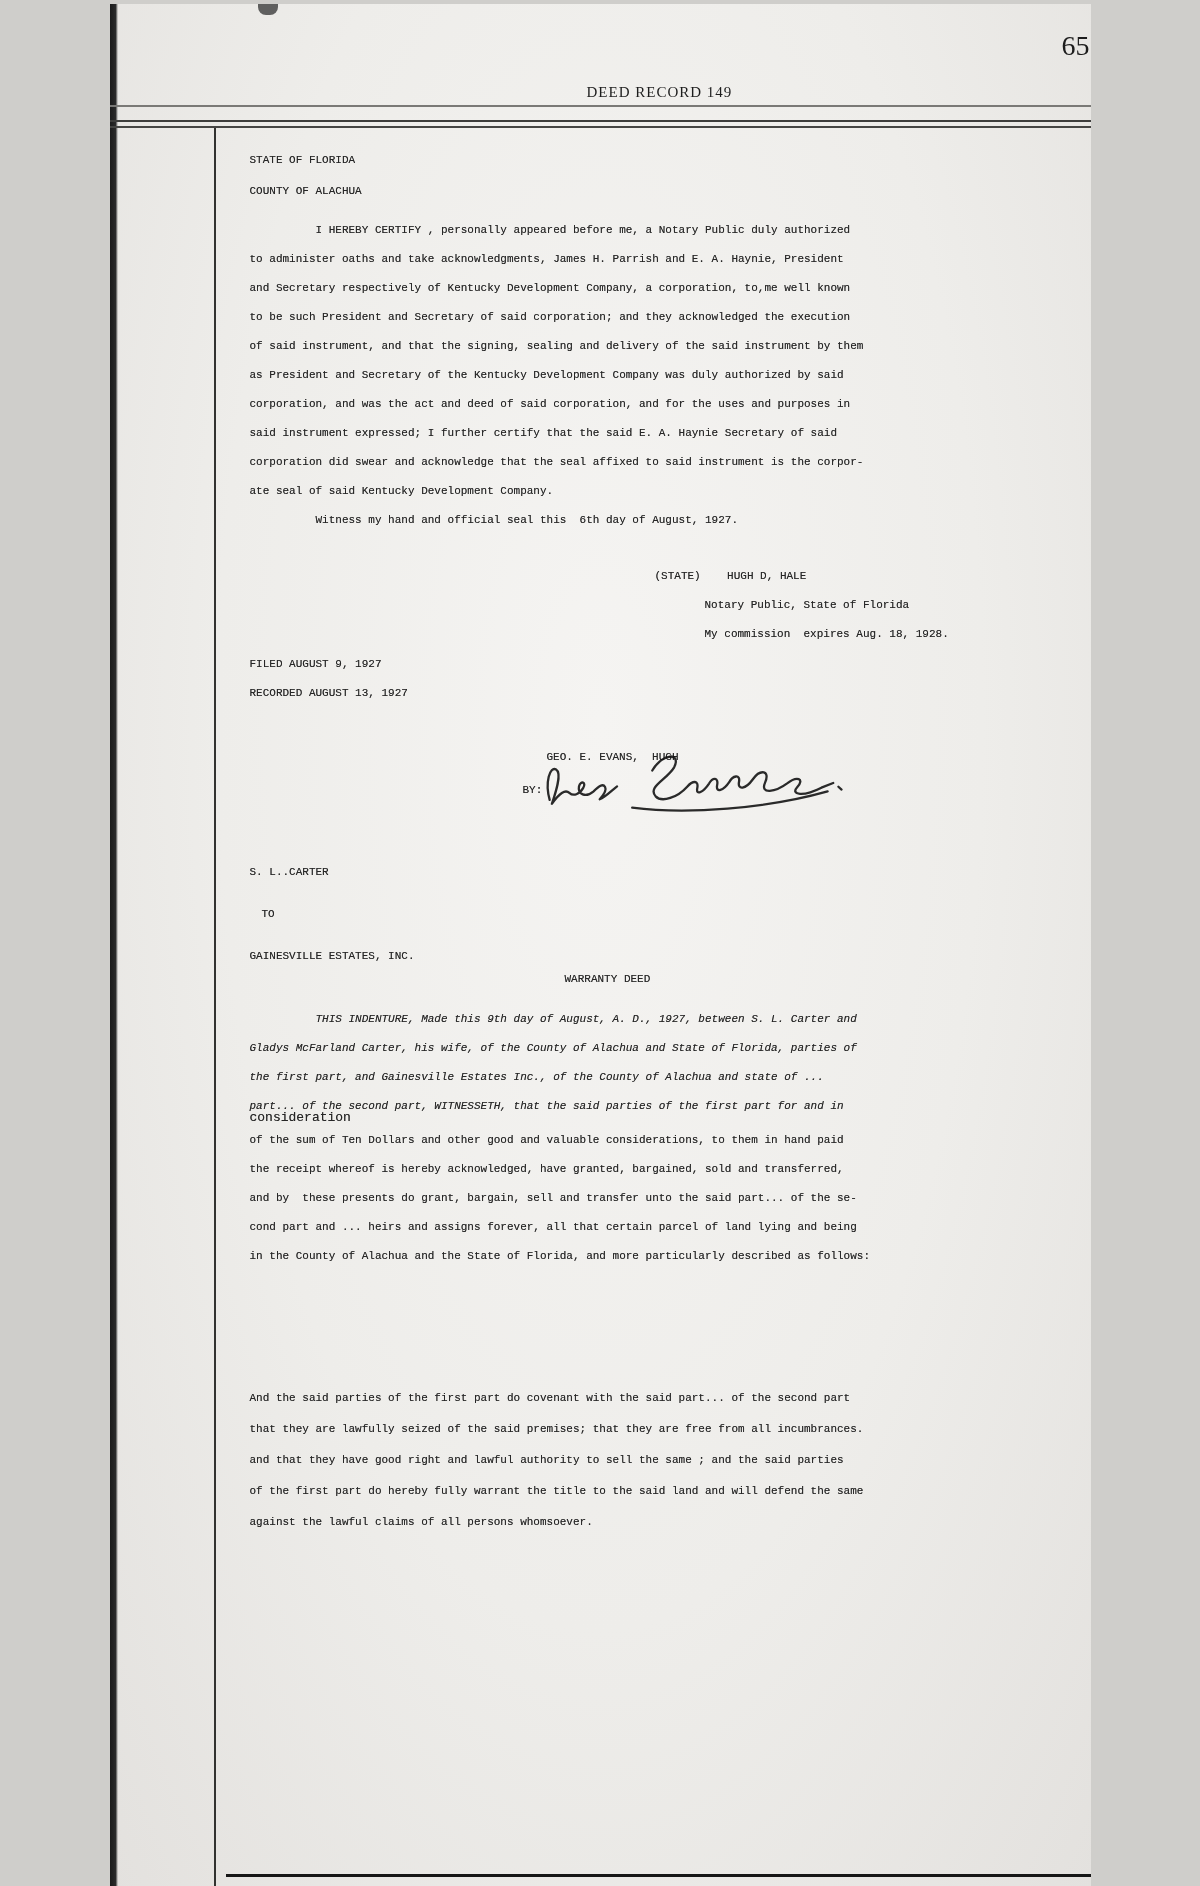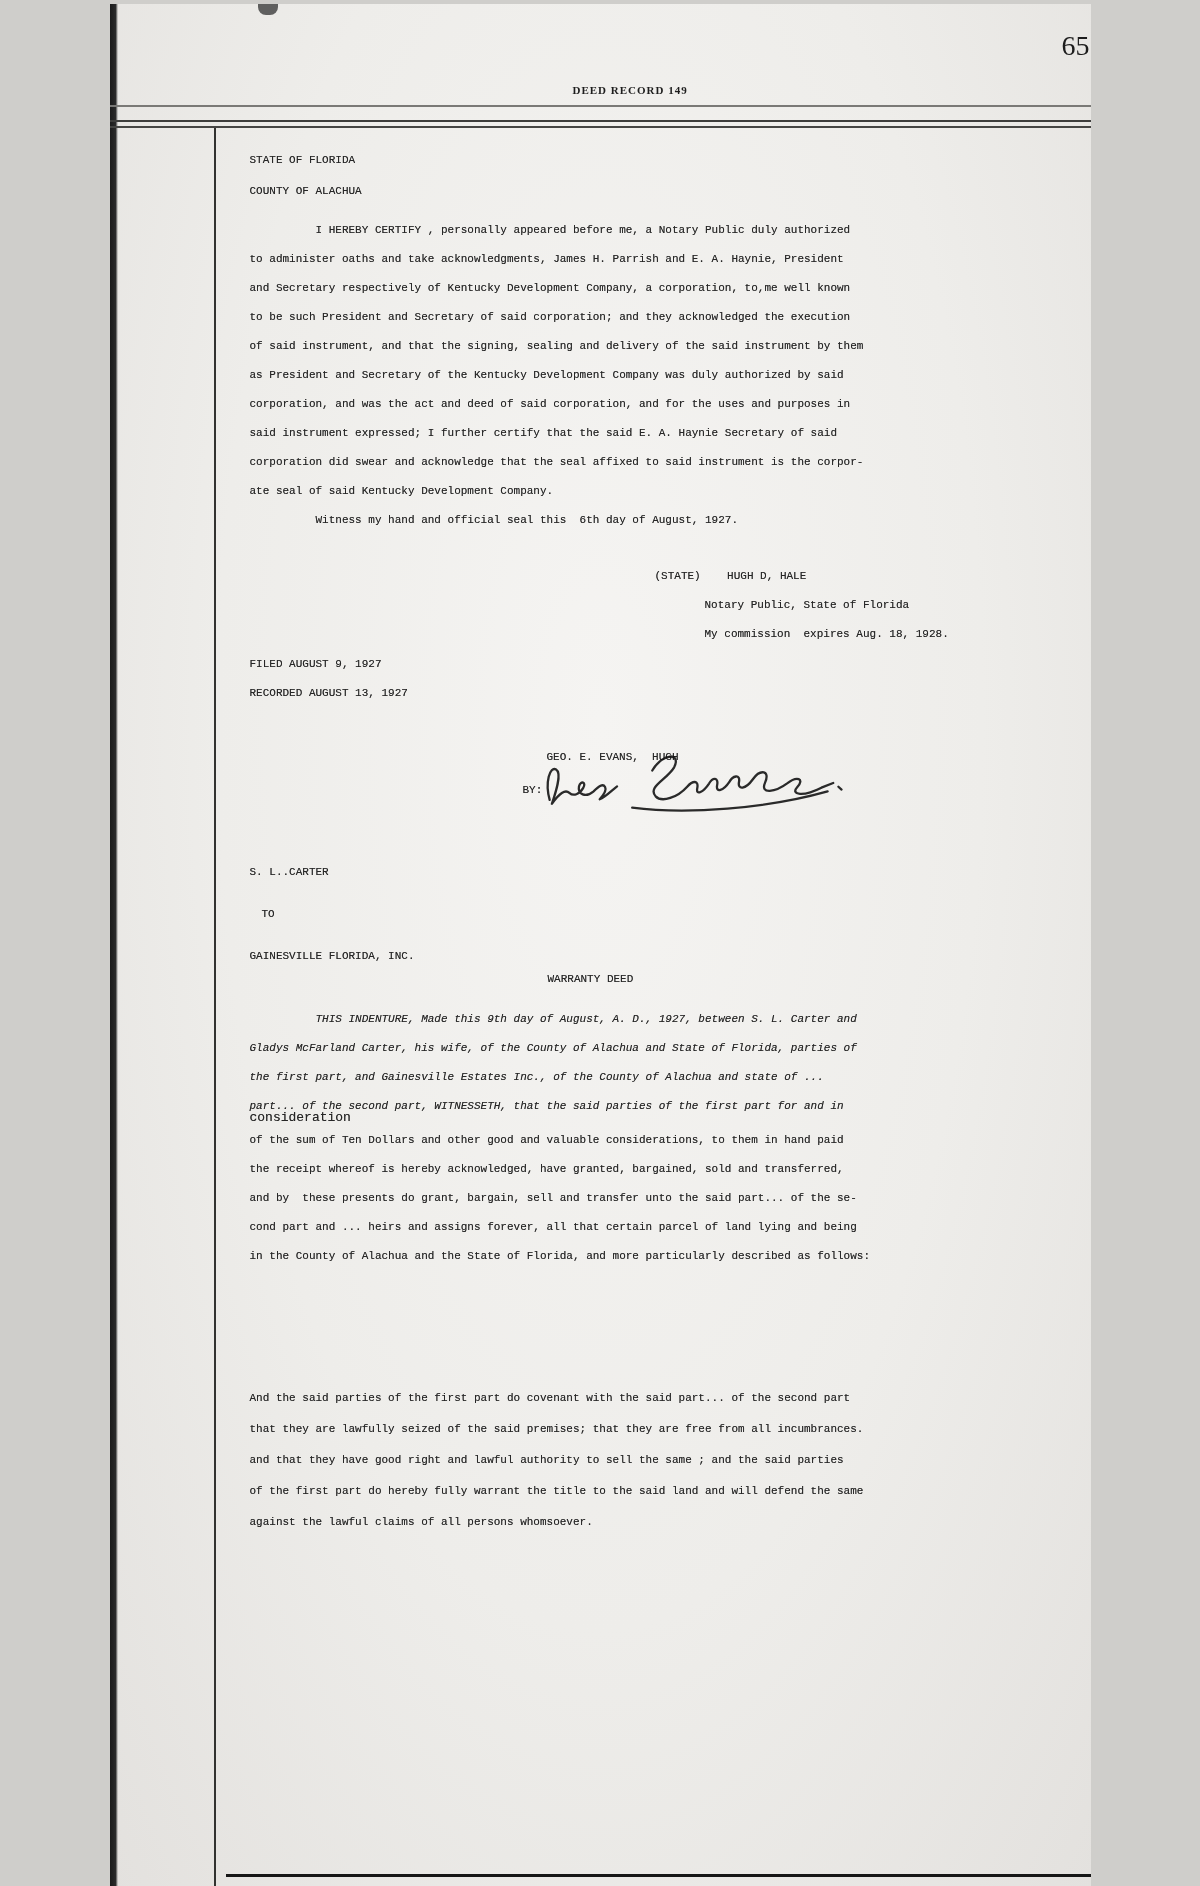--- a/index.html
+++ b/index.html
@@ -21,22 +21,22 @@
   }
   .smudge {
     position: absolute; left: 148px; top: 0; width: 20px; height: 11px;
     background: #3c3c3c; border-radius: 0 0 8px 8px; opacity: .8;
   }
   .page-number {
     position: absolute; left: 952px; top: 26px;
     font-size: 28px; color: #1c1c1c;
   }
   .header {
-    position: absolute; left: 463px; top: 80px;
-    font-size: 11px; font-weight: bold; letter-spacing: 1px; color: #1d1d1d;
+    position: absolute; left: 477px; top: 80px;
+    font-size: 15px; font-weight: normal; letter-spacing: 1px; color: #1d1d1d;
   }
   .rule { position: absolute; left: 0; right: 0; }
   .rule-thin { top: 101px; height: 2px; background: #7a7976; }
   .rule-a { top: 116px; height: 2px; background: #3e3e3c; }
   .rule-b { top: 122px; height: 2px; background: #454543; }
   .margin-line {
     position: absolute; left: 104px; top: 124px; bottom: 0; width: 2px;
     background: #323230;
   }
   .bottom-rule {
@@ -60,21 +60,21 @@
   .recorded { left: 140px; top: 683px; }
   .clerk { left: 437px; top: 747px; }
   .by    { left: 413px; top: 780px; }
   .signature {
     position: absolute; left: 425px; top: 736px; width: 330px; height: 86px;
     transform: rotate(-3deg);
   }
   .grantor    { left: 140px; top: 862px; }
   .to         { left: 152px; top: 904px; }
   .grantee    { left: 140px; top: 946px; }
-  .deed-title { left: 438px; top: 969px; text-align: right; }
+  .deed-title { left: 455px; top: 969px; text-align: right; }
   .deed-body1  { left: 140px; top: 1001px; font-style: italic; }
   .insertion   { left: 140px; top: 1106px; font-size: 13px; }
   .deed-body1b { left: 140px; top: 1122px; }
   .legal { left: 225px; top: 1292px; }
   .legal .line { line-height: 34px; }
   .deed-body2 { left: 140px; top: 1379px; }
   .deed-body2 .line { line-height: 31px; }
 </style>
 </head>
 <body>
@@ -108,21 +108,21 @@
     <g fill="none" stroke="#141414" stroke-width="2.3" stroke-linecap="round" stroke-linejoin="round" opacity="0.9">
       <path d="M14 52 C10 34 16 18 22 22 C28 26 20 46 16 56 C24 46 30 42 34 46 C38 50 44 48 48 42 C52 36 46 34 44 40 C42 48 50 52 58 46 C64 41 68 38 70 42 C72 46 66 52 64 54 C70 52 76 46 82 42"></path>
       <path d="M118 28 C130 10 148 12 140 26 C132 38 112 44 120 54 C126 61 142 56 152 46 C158 40 164 40 162 48 C160 56 168 52 174 44 C178 38 184 38 182 46 C180 54 188 52 194 44 C198 37 206 36 204 44 C202 52 210 52 218 42 C226 32 236 34 230 46 C224 58 240 56 252 48 C262 41 270 44 262 52 C254 60 268 62 286 54 L298 50"></path>
       <path d="M96 64 C150 74 230 72 292 58"></path>
       <path d="M303 54 l3 3"></path>
     </g>
   </svg>
 
   <div class="blk grantor">S. L..CARTER</div>
   <div class="blk to">TO</div>
-  <div class="blk grantee">GAINESVILLE FLORIDA, INC.</div>
+  <div class="blk grantee">GAINESVILLE ESTATES, INC.</div>
   <div class="blk deed-title">WARRANTY DEED</div>
 
   <div class="blk deed-body1 lines"><div class="line">          THIS INDENTURE, Made this 9th day of August, A. D., 1927, between S. L. Carter and</div><div class="line">Gladys McFarland Carter, his wife, of the County of Alachua and State of Florida, parties of</div><div class="line">the first part, and Gainesville Estates Inc., of the County of Alachua and state of ...</div><div class="line">part... of the second part, WITNESSETH, that the said parties of the first part for and in</div></div>
   <div class="blk insertion">consideration</div>
   <div class="blk deed-body1b lines"><div class="line">of the sum of Ten Dollars and other good and valuable considerations, to them in hand paid</div><div class="line">the receipt whereof is hereby acknowledged, have granted, bargained, sold and transferred,</div><div class="line">and by  these presents do grant, bargain, sell and transfer unto the said part... of the se-</div><div class="line">cond part and ... heirs and assigns forever, all that certain parcel of land lying and being</div><div class="line">in the County of Alachua and the State of Florida, and more particularly described as follows:</div></div>
 
 
   <div class="blk deed-body2 lines"><div class="line">And the said parties of the first part do covenant with the said part... of the second part</div><div class="line">that they are lawfully seized of the said premises; that they are free from all incumbrances.</div><div class="line">and that they have good right and lawful authority to sell the same ; and the said parties</div><div class="line">of the first part do hereby fully warrant the title to the said land and will defend the same</div><div class="line">against the lawful claims of all persons whomsoever.</div></div>
 </div>
 

